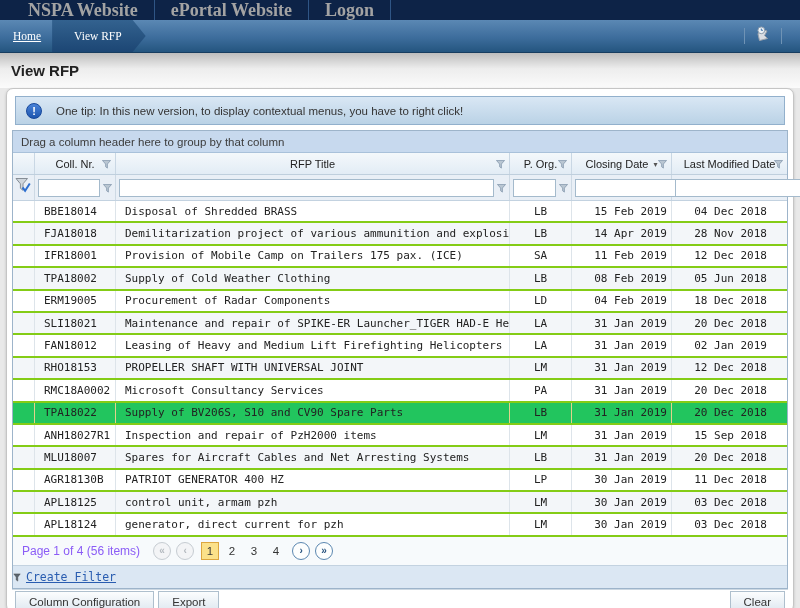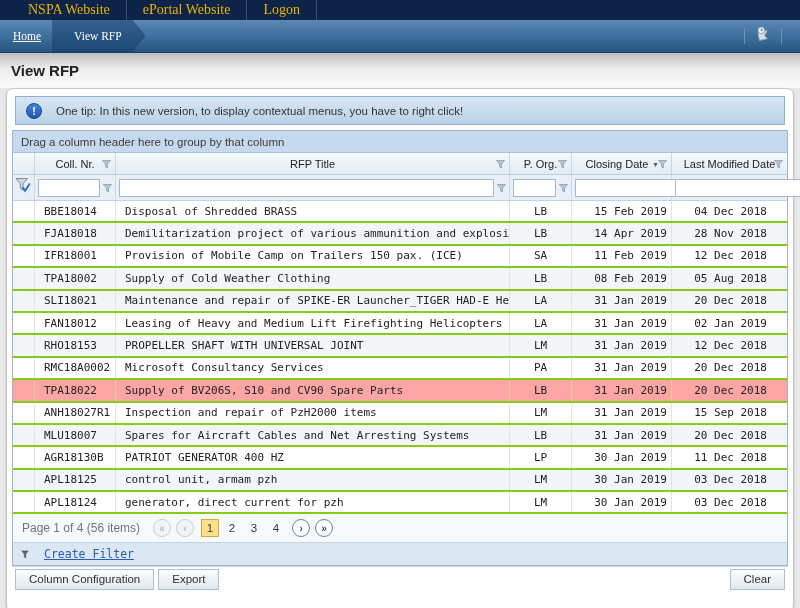--- a/index.html
+++ b/index.html
@@ -9,21 +9,21 @@
     background:#e9e9e9;
     position:relative;
   }
 
   
   .topnav {
     height:20px; background:#0d2347;
     display:flex; align-items:stretch; padding-left:12px;
   }
   .topnav .nav-item {
-    color:#eab308; font-family:"Liberation Serif", serif; font-size:14px; font-weight:400;
+    color:#a3a3a3; font-family:"Liberation Serif", serif; font-size:18px; font-weight:700;
     display:flex; align-items:center; padding:0 16px;
     border-right:1px solid #2f5585; cursor:pointer; text-decoration:none;
   }
 
   
   .crumbbar {
     height:33px;
     background:linear-gradient(180deg,#5b88b4 0%, #3d6d9c 55%, #24557f 100%);
     display:flex; align-items:stretch; position:relative;
     border-bottom:1px solid #173d60;
@@ -104,55 +104,55 @@
   .fcell .fun { margin-left:3px; flex:none; }
   .combo { flex:1; display:flex; height:18px; border:1px solid #a4bacc; background:#fff; }
   .combo input { border:none; height:16px; flex:1; }
   .combo .dd {
     width:16px; background:linear-gradient(180deg,#f5f7f9,#d9e1e9);
     border-left:1px solid #a4bacc; display:flex; align-items:center; justify-content:center; cursor:pointer;
   }
 
   .row { height:22.4px; border-bottom:2px solid #84cc16; background:#fff; cursor:pointer; }
   .row.alt { background:#f3f6f9; }
-  .row.selected { background:#fca5a5; }
+  .row.selected { background:#22c55e; }
   .row.selected .cell { border-right-color:#e3d28b; }
   .row .cell {
     display:flex; align-items:center; border-right:1px solid #dde4ea;
     font-family:"DejaVu Sans Mono", monospace; font-size:11px; color:#222;
     white-space:nowrap; overflow:hidden;
   }
   .row .cell:last-child { border-right:none; }
   .cell.c-coll { padding-left:9px; }
   .cell.c-title { padding-left:9px; }
   .cell.c-org { justify-content:center; }
   .cell.c-closing { justify-content:flex-end; padding-right:4px; }
   .cell.c-modified { justify-content:flex-end; padding-right:20px; }
 
   
   .pager {
     height:29px; background:#f7fafc; border-bottom:1px solid #c3d2e0;
     display:flex; align-items:center; padding-left:9px; gap:5px;
   }
-  .pager-summary { font-size:12px; color:#737373; margin-right:8px; }
+  .pager-summary { font-size:12px; color:#8b5cf6; margin-right:8px; }
   .pgbtn {
     width:18px; height:18px; border-radius:50%; font-size:10px;
     display:flex; align-items:center; justify-content:center; font-weight:bold;
   }
   .pgbtn.disabled { border:1px solid #c6ccd2; background:#f3f4f6; color:#b3b9bf; }
   .pgbtn.enabled { border:1px solid #5b87b0; background:#fdfefe; color:#27527e; cursor:pointer; }
   .pg {
     min-width:18px; height:18px; display:flex; align-items:center; justify-content:center;
     font-size:11.5px; color:#333; cursor:pointer; padding:0 3px; margin:0 2px;
   }
   .pg.current { background:#fbe18a; border:1px solid #dca63f; color:#3a3a3a; }
 
   
   .filterbar {
-    height:22px; background:#dbe7f3; display:flex; align-items:center; padding-left:8px; gap:15px;
+    height:22px; background:#dbe7f3; display:flex; align-items:center; gap:5px;
   }
   .filter-link {
     font-family:"DejaVu Sans Mono", monospace; font-size:11.5px; color:#2a5db0;
     text-decoration:underline; cursor:pointer;
   }
 
   
   .toolbar {
     height:27px; margin:0 1px; background:#fff; border-top:1px solid #ccd8e2;
     display:flex; align-items:center; padding:2px 3px 4px 3px; gap:4px;
@@ -317,32 +317,40 @@
           <div class="cell c-ind"></div>
           <div class="cell c-coll">FJA18018</div>
           <div class="cell c-title">Demilitarization project of various ammunition and explosive</div>
           <div class="cell c-org">LB</div>
           <div class="cell c-closing">14 Apr 2019</div>
           <div class="cell c-modified">28 Nov 2018</div>
         </div>
         <div class="gridrow row">
           <div class="cell c-ind"></div>
           <div class="cell c-coll">IFR18001</div>
-          <div class="cell c-title">Provision of Mobile Camp on Trailers 150 pax. (ICE)</div>
+          <div class="cell c-title">Provision of Mobile Camp on Trailers 175 pax. (ICE)</div>
           <div class="cell c-org">SA</div>
           <div class="cell c-closing">11 Feb 2019</div>
           <div class="cell c-modified">12 Dec 2018</div>
         </div>
         <div class="gridrow row alt">
           <div class="cell c-ind"></div>
           <div class="cell c-coll">TPA18002</div>
           <div class="cell c-title">Supply of Cold Weather Clothing</div>
           <div class="cell c-org">LB</div>
           <div class="cell c-closing">08 Feb 2019</div>
-          <div class="cell c-modified">05 Aug 2018</div>
+          <div class="cell c-modified">05 Jun 2018</div>
+        </div>
+        <div class="gridrow row">
+          <div class="cell c-ind"></div>
+          <div class="cell c-coll">ERM19005</div>
+          <div class="cell c-title">Procurement of Radar Components</div>
+          <div class="cell c-org">LD</div>
+          <div class="cell c-closing">04 Feb 2019</div>
+          <div class="cell c-modified">18 Dec 2018</div>
         </div>
         <div class="gridrow row alt">
           <div class="cell c-ind"></div>
           <div class="cell c-coll">SLI18021</div>
           <div class="cell c-title">Maintenance and repair of SPIKE-ER Launcher_TIGER HAD-E Heli</div>
           <div class="cell c-org">LA</div>
           <div class="cell c-closing">31 Jan 2019</div>
           <div class="cell c-modified">20 Dec 2018</div>
         </div>
         <div class="gridrow row">

